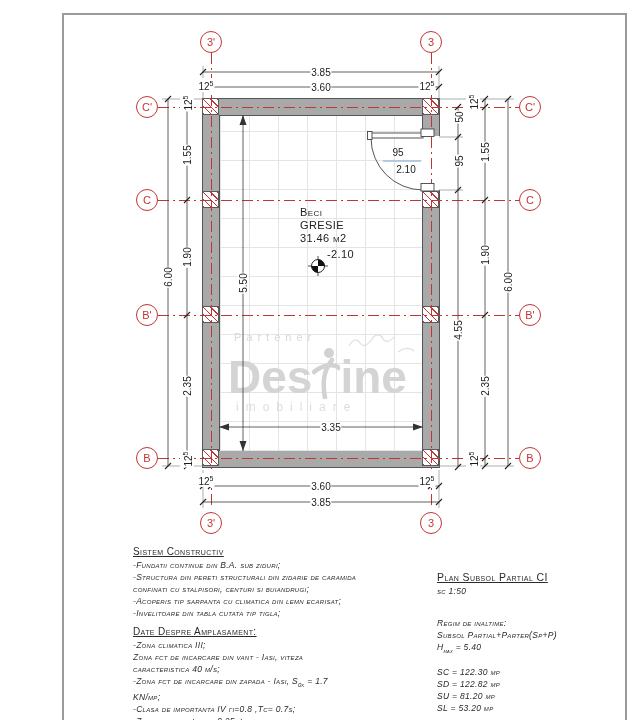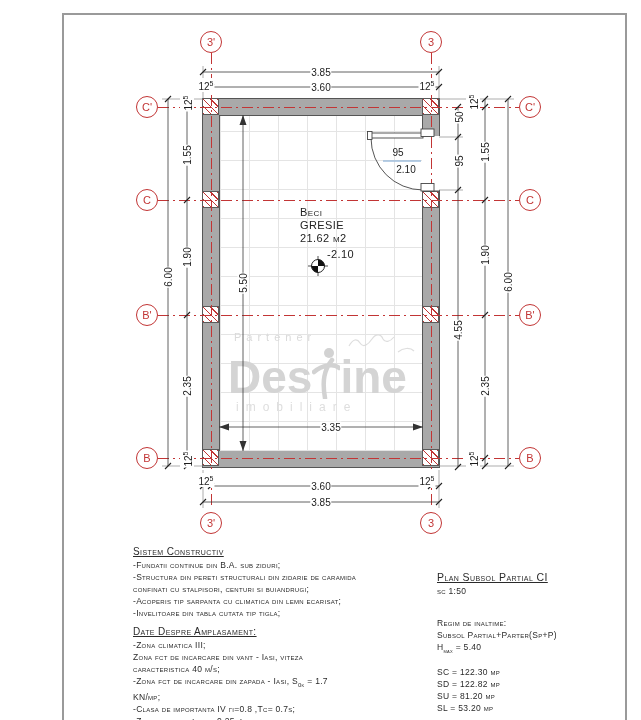--- a/index.html
+++ b/index.html
@@ -39,21 +39,21 @@
   
   .lbl{position:absolute;font-size:10.5px;font-variant:small-caps;letter-spacing:.4px;color:#222;z-index:8;white-space:nowrap;}
   
   .wm{position:absolute;left:228px;top:331px;color:#d9d9d9;z-index:6;user-select:none;}
   .wm .w1{font-size:11px;letter-spacing:5px;margin-left:6px;color:#dadada;}
   .wm .brand{display:flex;align-items:flex-end;font-size:46px;font-weight:bold;color:#d4d4d4;line-height:44px;margin-top:2px;}
   .wm .w2{font-size:12px;letter-spacing:7px;margin-left:8px;margin-top:1px;color:#dedede;}
   
   .notes{position:absolute;font-variant:small-caps;color:#2a2a2a;z-index:8;}
   .nt{font-size:10px;letter-spacing:.4px;text-decoration:underline;margin-bottom:2px;white-space:nowrap;}
-  .nl{font-size:8.5px;line-height:12px;letter-spacing:.3px;white-space:nowrap;}
+  .nl{font-size:8.5px;line-height:12px;letter-spacing:.3px;white-space:nowrap;font-style:italic;}
   .nl sub,.tb sub{font-size:6px;}
   svg.overlay{position:absolute;left:0;top:0;z-index:7;}
 </style>
 </head>
 <body>
 
 <div class="frame"></div>
 
 <div class="walls">
     <div class="inner"></div>
@@ -162,21 +162,21 @@
 <div class="dim rot" style="left:485px;top:152px">1.55</div>
 <div class="dim rot" style="left:485px;top:255px">1.90</div>
 <div class="dim rot" style="left:485px;top:386px">2.35</div>
 <div class="dim rot" style="left:473px;top:459px"><span>12</span><sup>5</sup></div>
 <div class="dim rot" style="left:508px;top:282px">6.00</div>
 
 <div class="dim rot" style="left:243px;top:283px">5.50</div>
 
 <div class="lbl" style="left:300px;top:206px;font-size:11px">Beci</div>
 <div class="lbl" style="left:300px;top:219px;font-size:11px">GRESIE</div>
-<div class="lbl" style="left:300px;top:232px;font-size:11px">21.62 m2</div>
+<div class="lbl" style="left:300px;top:232px;font-size:11px">31.46 m2</div>
 <div class="lbl" style="left:327px;top:248px;font-size:11px;font-variant:normal">-2.10</div>
 
 <div class="dim" style="left:398px;top:152px;background:transparent">95</div>
 <div class="dim" style="left:406px;top:169px;background:transparent">2.10</div>
 
 <div class="notes" style="left:133px;top:546px;width:312px">
   <div class="nt">Sistem Constructiv</div>
   <div class="nl">-Fundatii continue din B.A. sub ziduri;</div>
   <div class="nl">-Structura din pereti structurali din zidarie de caramida</div>
   <div class="nl">confinati cu stalpisori, centuri si buiandrugi;</div>

